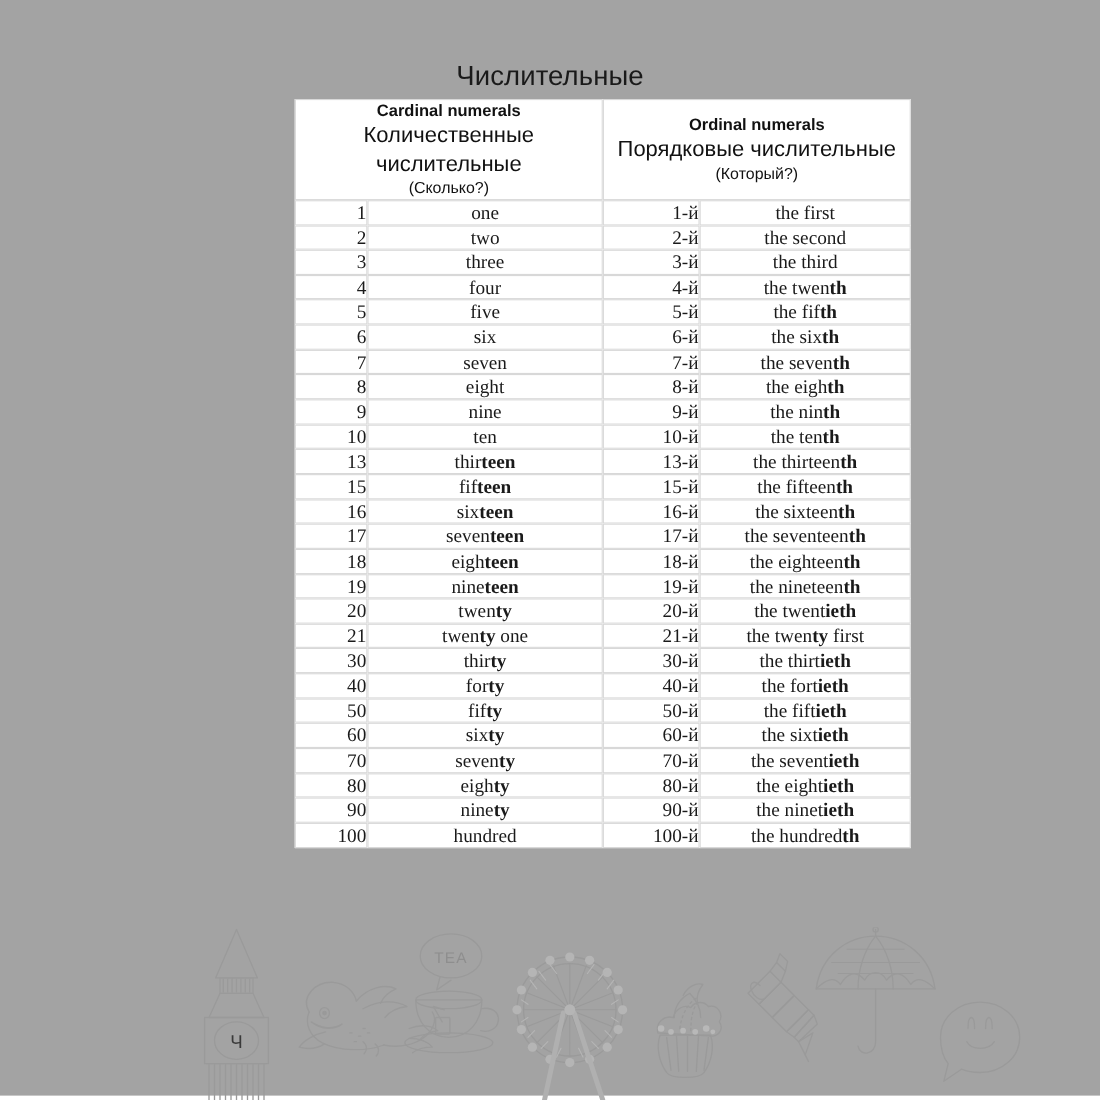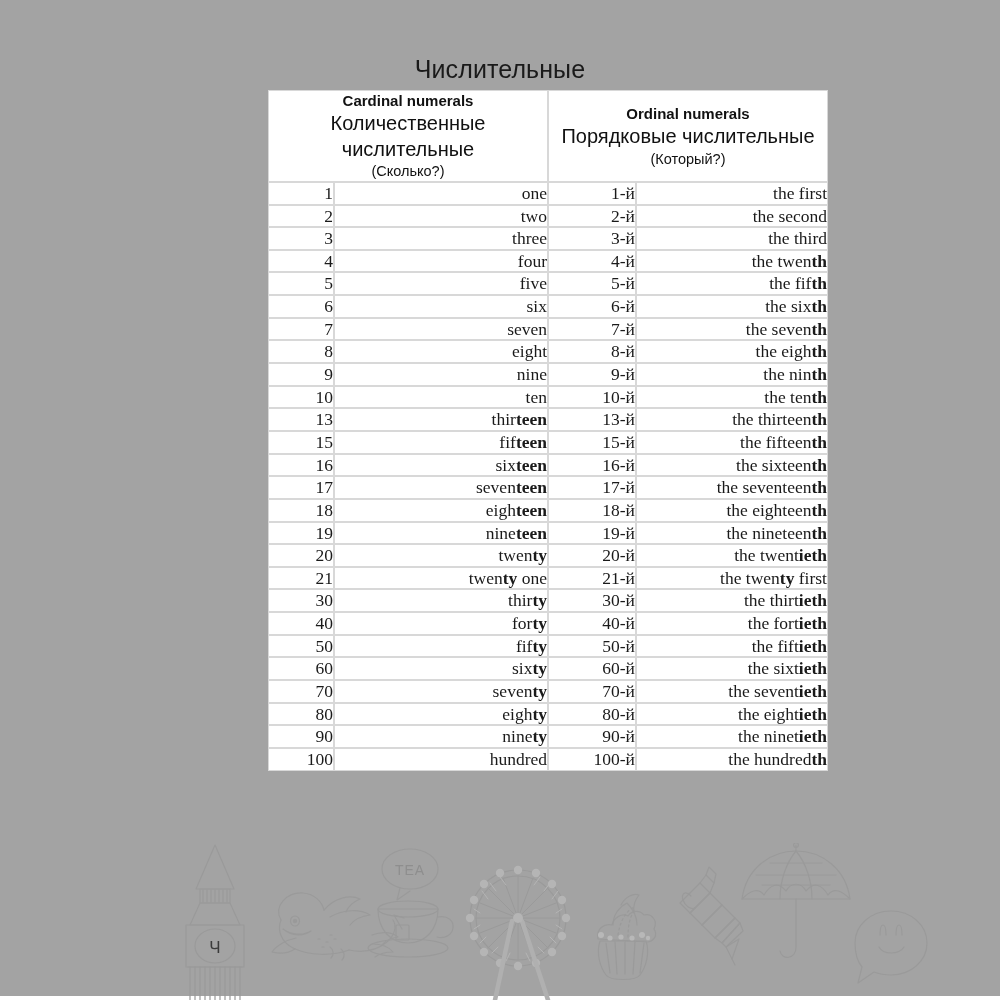--- a/index.html
+++ b/index.html
@@ -63,21 +63,21 @@
 
   .cell-num {
     text-align: right;
     padding: 1px 9px 2px 4px;
     font-family: "Liberation Serif", serif;
     font-size: 17.5px;
     color: #1a1a1a;
     line-height: 1.18;
   }
   .cell-word {
-    text-align: right;
+    text-align: center;
     padding: 1px 4px 2px 10px;
     font-family: "Liberation Serif", serif;
     font-size: 17.5px;
     color: #1a1a1a;
     line-height: 1.18;
     white-space: nowrap;
   }
   .cell-word b, .cell-num b { font-weight: bold; }
 
   

